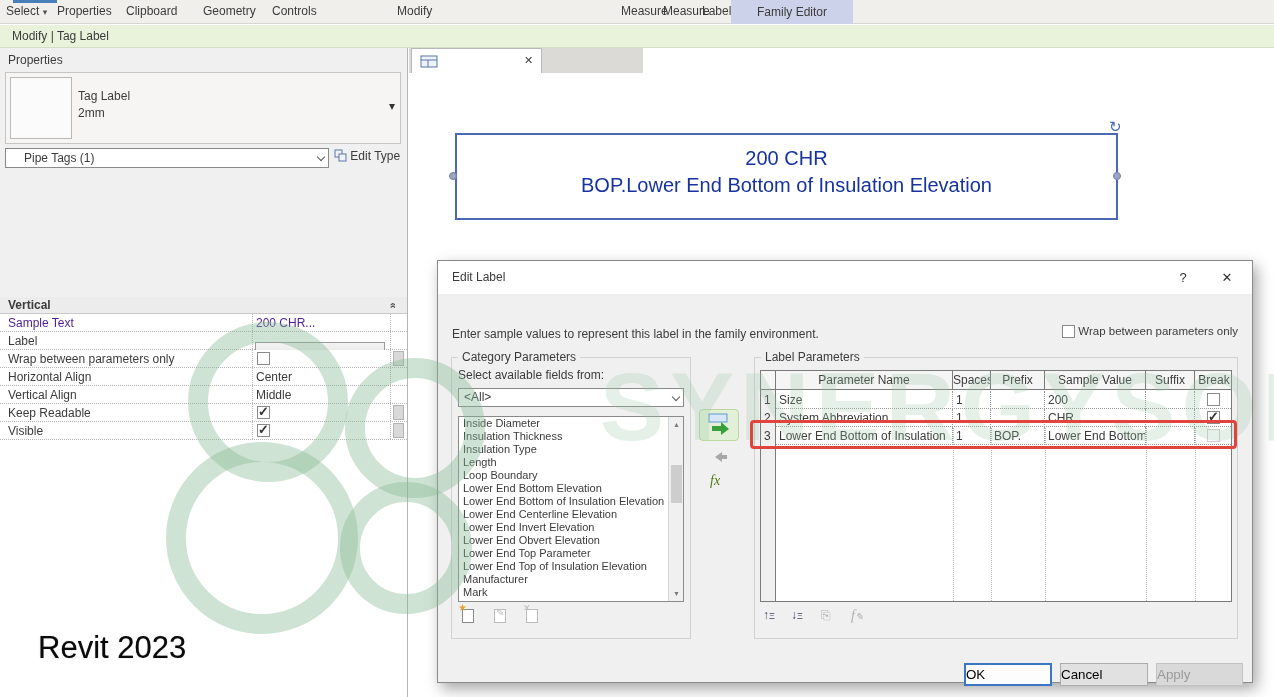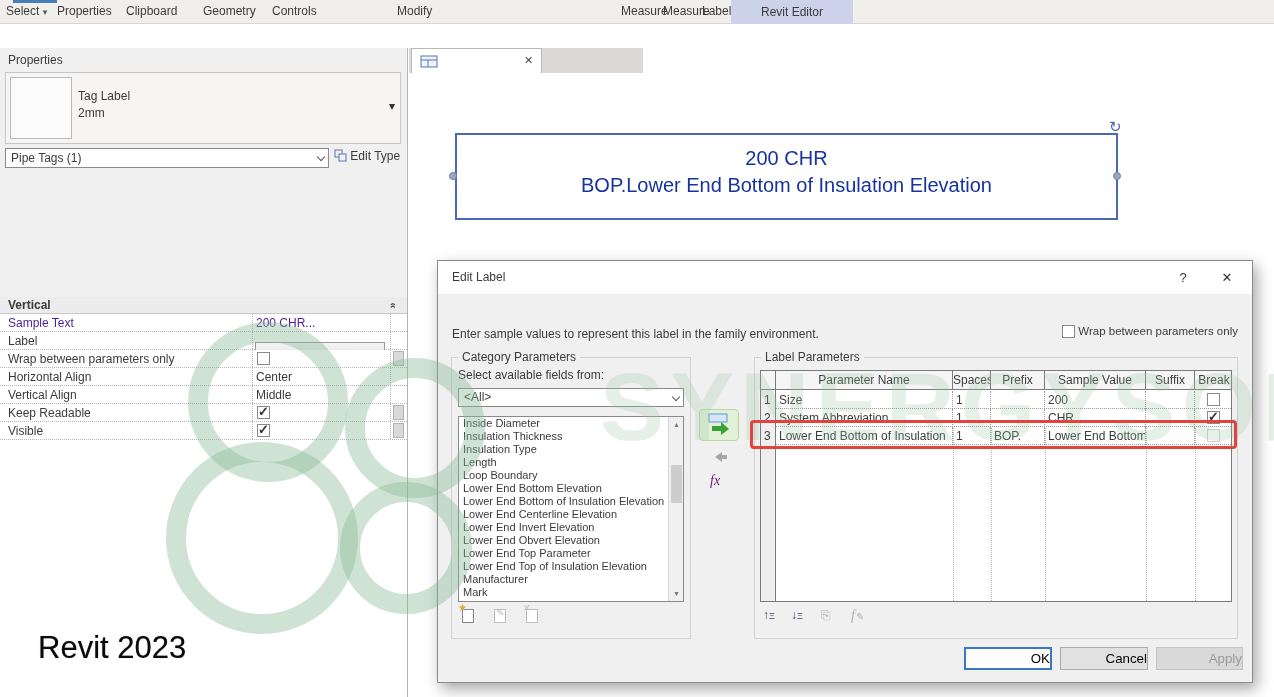--- a/index.html
+++ b/index.html
@@ -57,61 +57,62 @@
   .doc-shape.gray { border-color:#bdbdbd; }
 
   
   .lptable { position:absolute; left:5px; top:12px; width:472px; height:232px; background:#fff; border:1px solid #7a7a7a; }
   .lp-hdr { position:absolute; left:0; top:0; width:100%; height:19px; background:#f5f5f5; border-bottom:1px solid #7a7a7a; }
   .lp-hc { position:absolute; top:0; height:19px; line-height:19px; text-align:center; border-right:1px solid #7a7a7a; overflow:hidden; }
   .lp-row { position:absolute; left:0; width:100%; height:18px; border-bottom:1px dotted #9a9a9a; }
   .lp-c { position:absolute; top:0; height:18px; line-height:18px; padding-left:3px; border-right:1px dotted #9a9a9a; white-space:nowrap; overflow:hidden; }
   .numcol { position:absolute; left:0; top:0; width:15px; height:100%; background:#efefef; border-right:1px solid #7a7a7a; }
   .gline { position:absolute; top:57px; bottom:0; border-left:1px dotted #b5b5b5; }
-  .btn { position:absolute; height:23px; text-align:right; line-height:21px; background:#e1e1e1; border:1px solid #adadad; }
+  .btn { position:absolute; height:23px; text-align:left; line-height:21px; background:#e1e1e1; border:1px solid #adadad;margin-top:16px; }
   .btn.ok { background:#fdfdfd; border:2px solid #3a76c4; line-height:19px; }
   .btn.disabled { background:#d9d9d9; color:#9a9a9a; border-color:#c3c3c3; }
 
   
   .red-box { position:absolute; left:750px; top:420px; width:487px; height:29px; border:3px solid #e0443c; border-radius:4px; z-index:40; }
   .wm { position:absolute; z-index:20; pointer-events:none; }
   .wm-text { left:600px; top:352px; font-size:96px; font-weight:bold; letter-spacing:6px; color:rgba(150,200,165,0.25); white-space:nowrap; }
   .version { position:absolute; left:38px; top:630px; font-size:31px; color:#0a0a0a; text-shadow:0 0 1px rgba(0,0,0,0.45); z-index:5; }
-  .fx { font-family:"Liberation Serif", serif; font-style:italic; color:#701a75; font-size:14px; }
+  .fx { font-family:"Liberation Serif", serif; font-style:italic; color:#4d7c0f; font-size:14px; }
 </style>
 </head>
 <body>
 
 <div class="screen">
 
   <div class="ribbon">
     <div class="blue-strip"></div>
     <span class="rtab" style="left:6px"><span>Select</span> <span class="caret">▾</span></span>
     <span class="rtab" style="left:57px">Properties</span>
     <span class="rtab" style="left:126px">Clipboard</span>
     <span class="rtab" style="left:203px">Geometry</span>
     <span class="rtab" style="left:272px">Controls</span>
     <span class="rtab" style="left:397px">Modify</span>
     <span class="rtab" style="left:621px">Measure</span>
     <span class="rtab" style="left:663px">Measure</span>
     <span class="rtab" style="left:702px">Label</span>
-    <div class="fe-tab">Revit Editor</div>
+    <div class="fe-tab">Family Editor</div>
   </div>
+  <div class="modebar"><span>Modify | Tag Label</span></div>
 
   <div class="props">
     <div class="abs" style="left:8px; top:5px;">Properties</div>
 
     <div class="type-box">
       <div class="thumb"></div>
       <div class="abs" style="left:72px; top:16px;">Tag Label</div>
       <div class="abs" style="left:72px; top:33px;">2mm</div>
       <div class="abs" style="right:5px; top:26px; color:#333;">▾</div>
     </div>
 
-    <div class="combo" style="left:5px; top:100px; width:324px; height:20px; line-height:18px; padding-left:5px;">
+    <div class="combo" style="left:5px; top:100px; width:324px; height:20px; line-height:18px; padding-left:18px;">
       <span>Pipe Tags (1)</span>
       <span class="chev"></span>
     </div>
     <div class="abs" style="left:334px; top:101px; width:70px; height:18px;">
       <svg width="13" height="13" style="vertical-align:-2px">
           <rect x="1" y="1" width="7" height="7" fill="none" stroke="#5a76a8"></rect>
           <rect x="5" y="5" width="7" height="7" fill="#eef2fa" stroke="#5a76a8"></rect>
         </svg>
       <span>Edit Type</span>
     </div>

